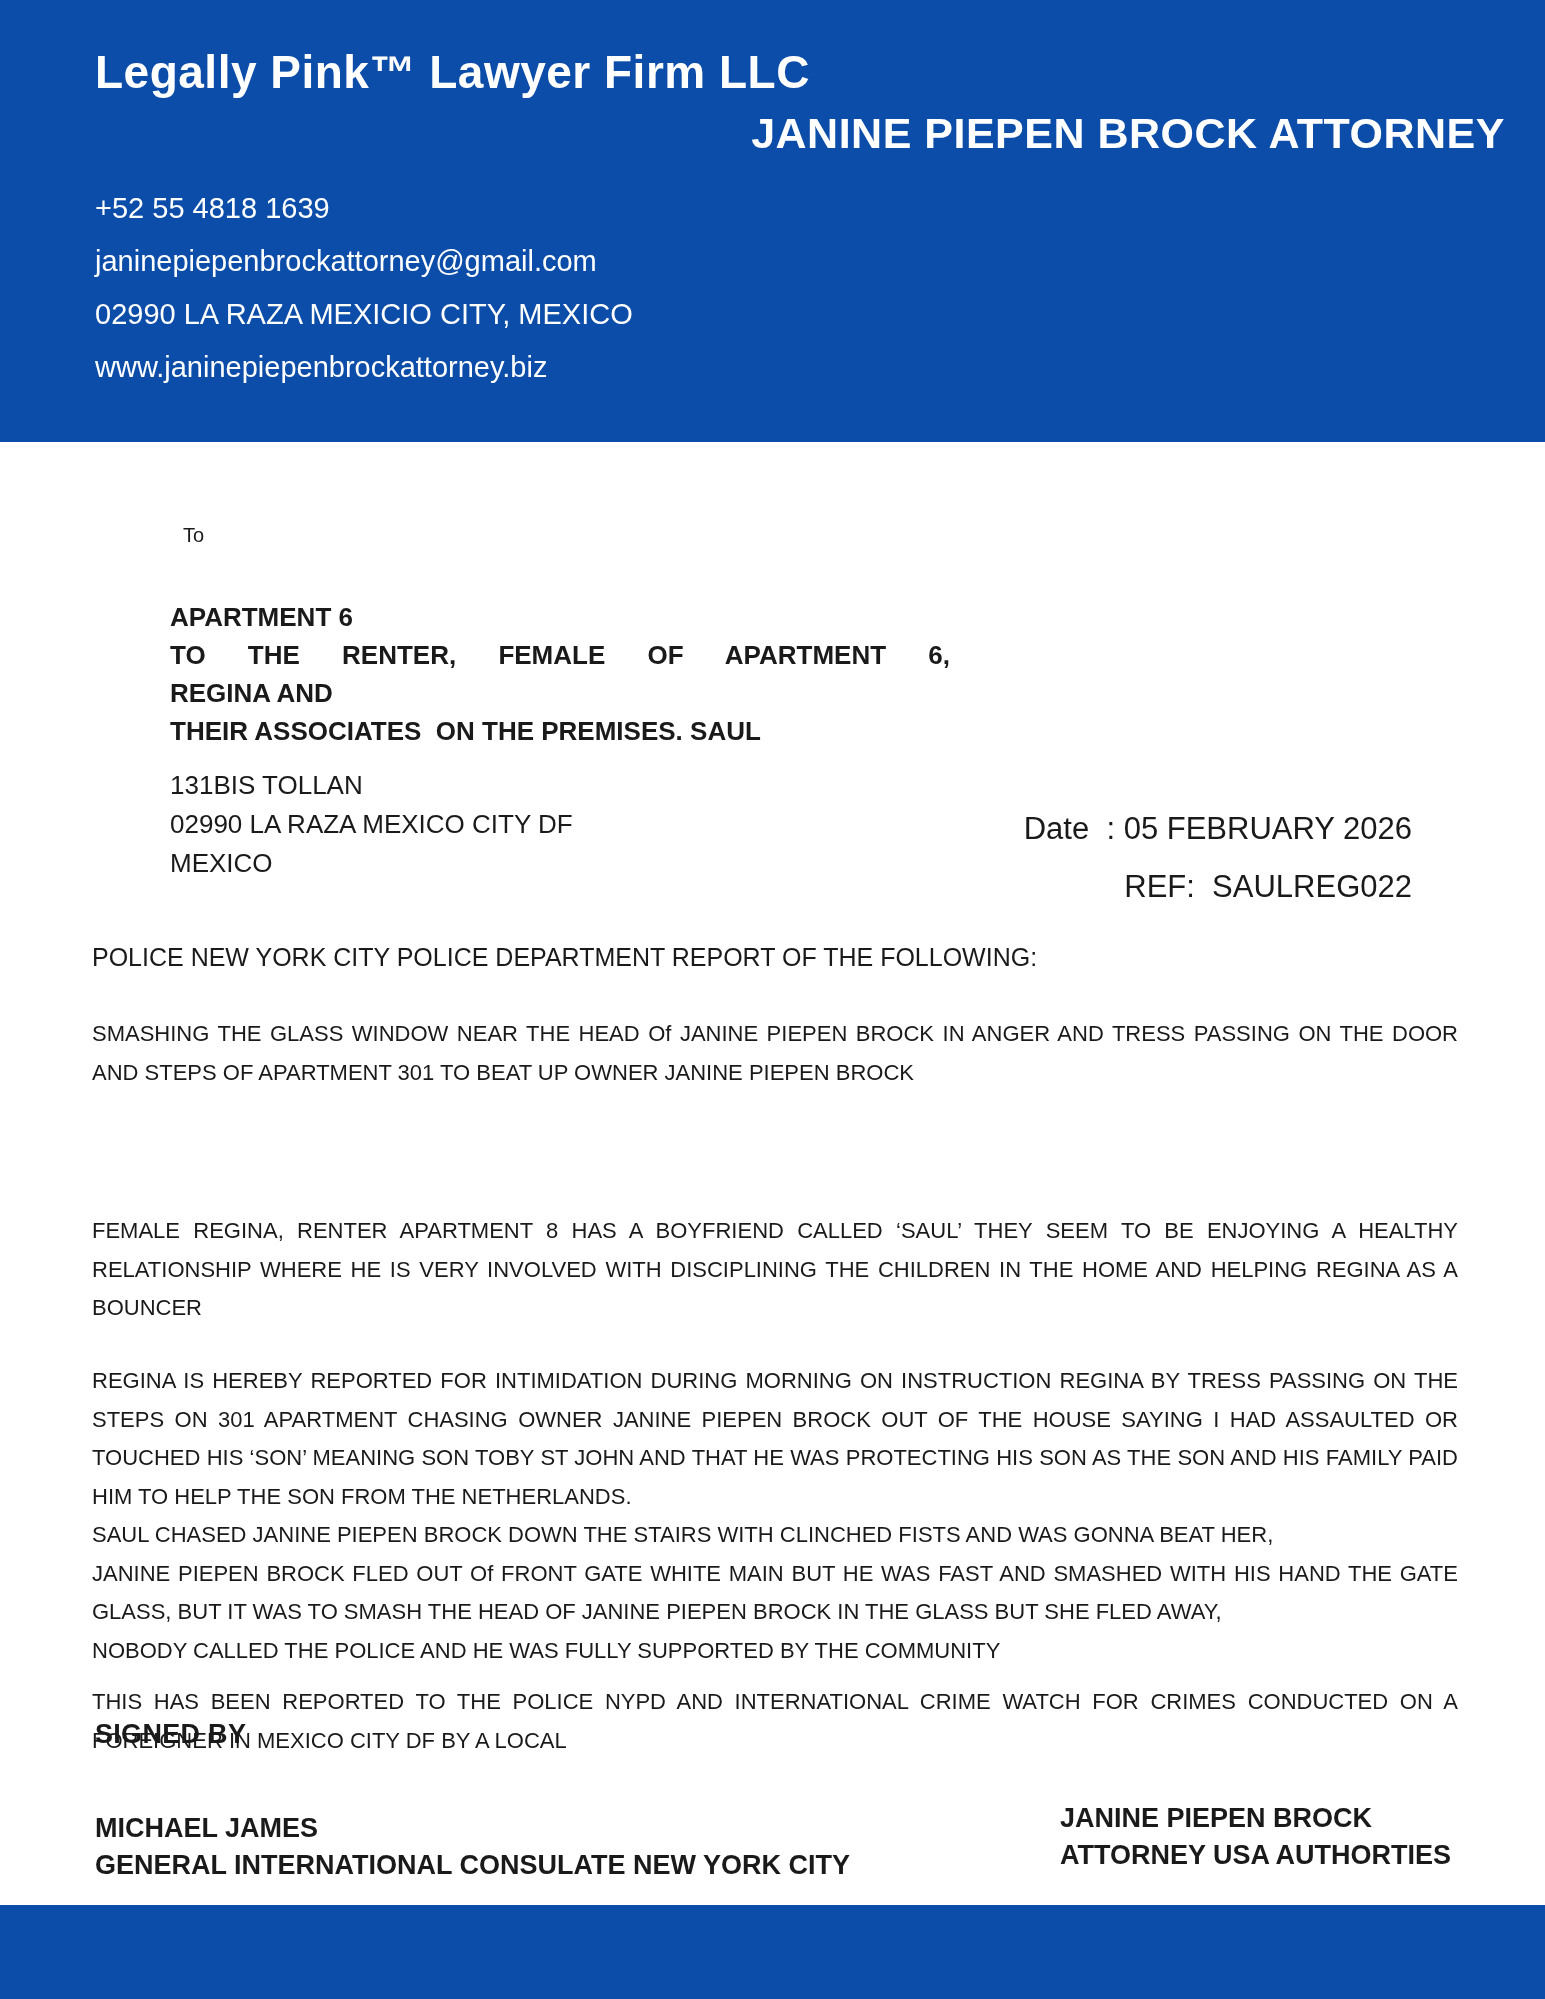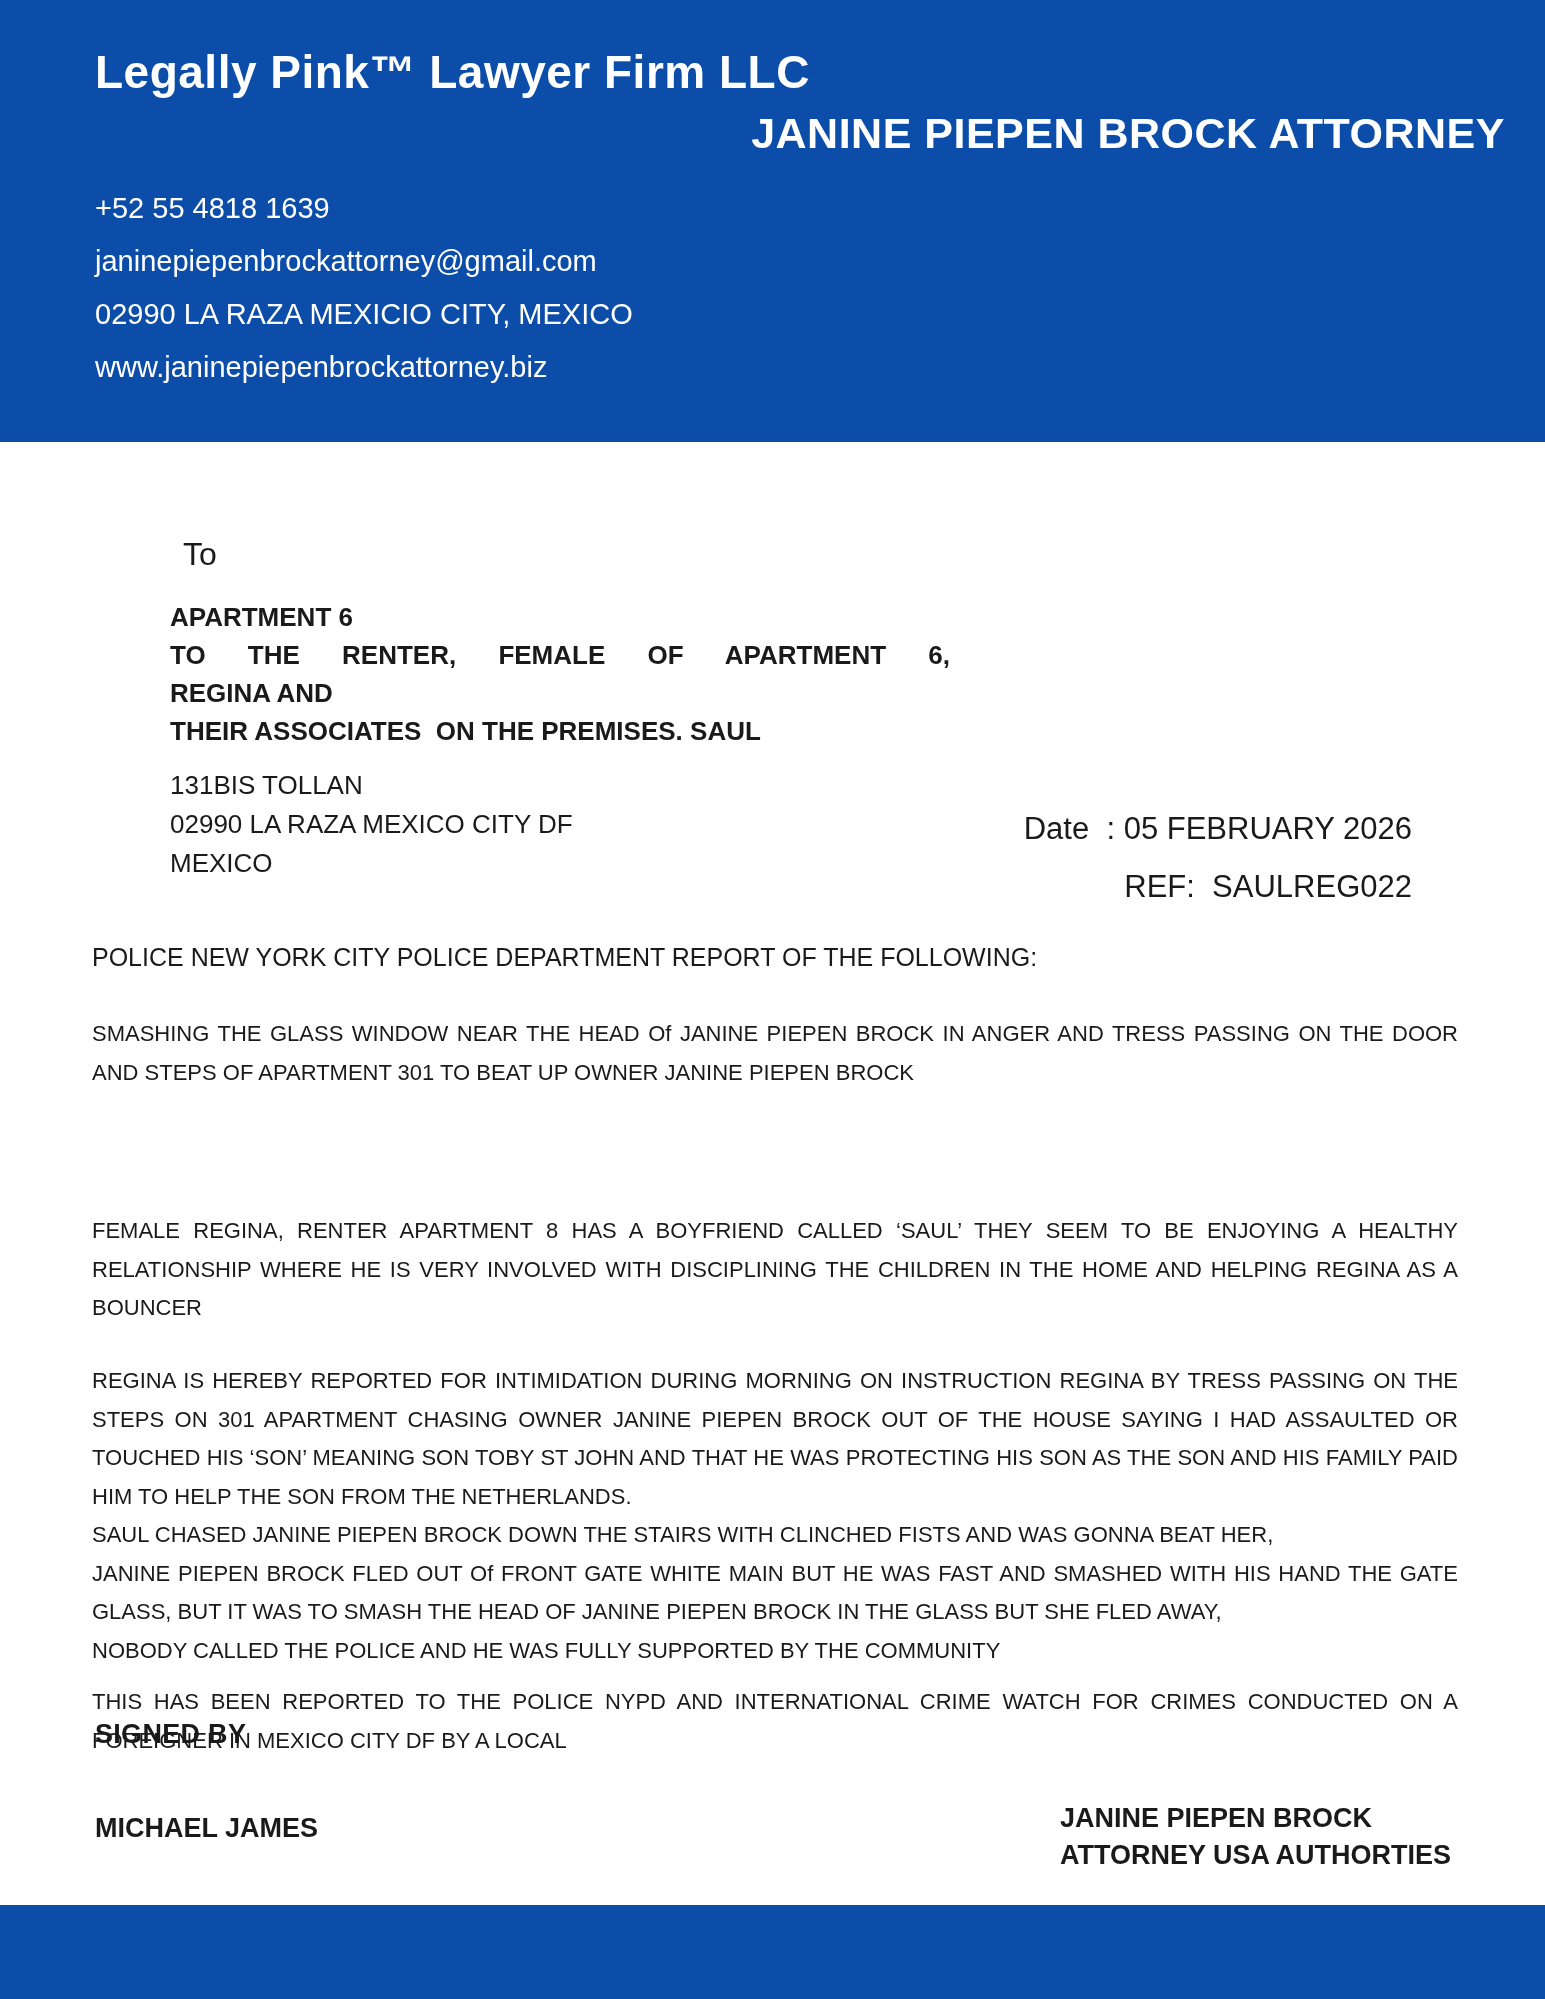--- a/index.html
+++ b/index.html
@@ -12,21 +12,21 @@
   .page { position:relative; width:1545px; height:1999px; background:var(--paper,#ffffff); overflow:hidden; }
 
   .band { position:absolute; left:0; right:0; background:var(--accent,#0b4da8); }
   .header { top:0; height:442px; color:var(--header-text,#ffffff); padding:45px 40px 0 95px; }
   .firm { font-size:46px; font-weight:700; letter-spacing:.5px; }
   .attorney { font-size:43px; font-weight:700; margin-top:10px; letter-spacing:.5px;text-align:right; }
   .contacts { margin-top:24px; font-size:29px; font-weight:400; line-height:53px; }
 
   .footer { top:1905px; height:94px; }
 
-  .to-label { position:absolute; left:183px; top:536px; font-size:32px; }
+  .to-label { position:absolute; left:183px; top:524px; font-size:20px; }
 
   .recipient-bold { position:absolute; left:170px; top:598px; width:780px; font-weight:700; font-size:26px; line-height:38px; }
   .recipient-bold > div { white-space:pre-wrap; }
   .recipient-bold > div:nth-child(2) { text-align:justify; text-align-last:justify; }
 
   .recipient-address { position:absolute; left:170px; top:766px; font-size:26px; line-height:39px; }
 
   .meta { position:absolute; left:900px; top:800px; width:512px; text-align:right; font-size:31px; line-height:58px; }
   .meta > div { white-space:pre; }
 
@@ -96,20 +96,21 @@
       <div>NOBODY CALLED THE POLICE AND HE WAS FULLY SUPPORTED BY THE COMMUNITY</div>
     </div>
   <div class="para" id="para-4">
       <div>THIS HAS BEEN REPORTED TO THE POLICE NYPD AND  INTERNATIONAL CRIME WATCH FOR CRIMES CONDUCTED ON A FOREIGNER IN MEXICO CITY DF BY A LOCAL</div>
     </div>
 
   <div class="signed-by">SIGNED BY</div>
 
   <div class="sig sig-left">
     <div>MICHAEL JAMES</div>
+    <div>GENERAL INTERNATIONAL CONSULATE NEW YORK CITY</div>
   </div>
 
   <div class="sig sig-right">
     <div>JANINE PIEPEN BROCK</div>
     <div>ATTORNEY USA AUTHORTIES</div>
   </div>
 
   <footer class="band footer"></footer>
 
 </div>

